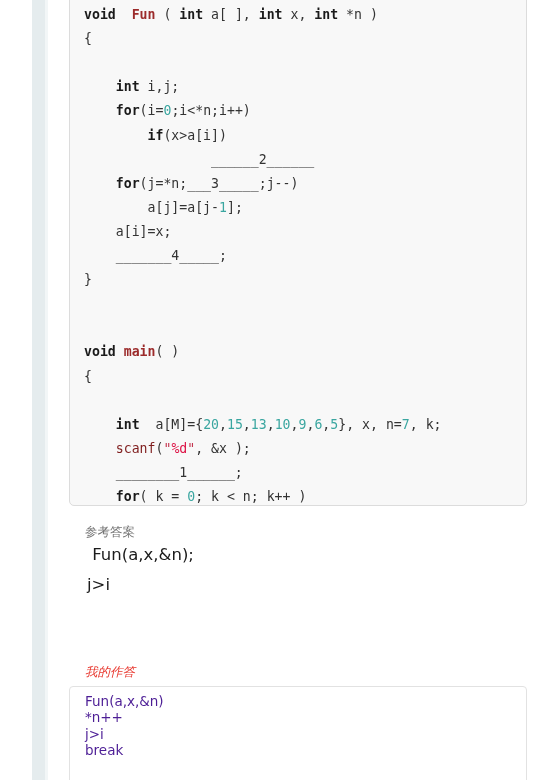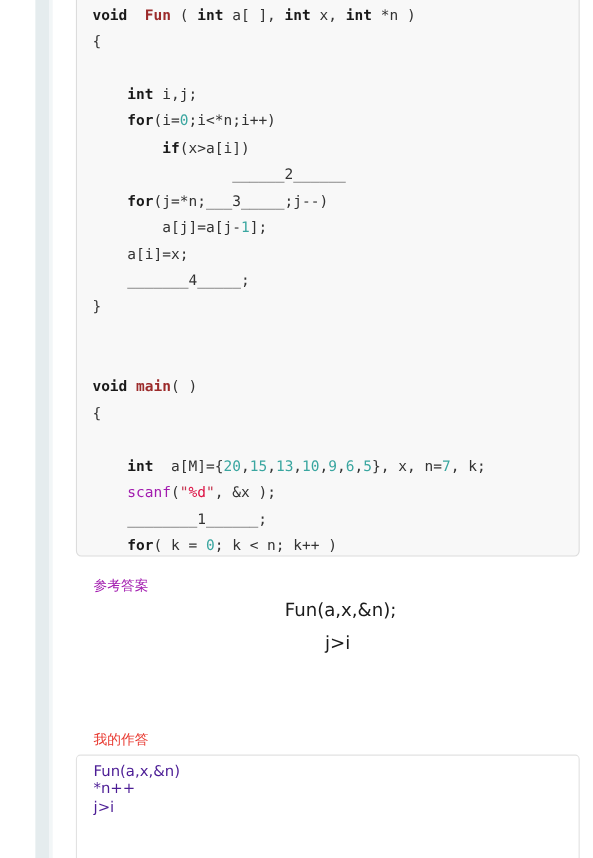--- a/index.html
+++ b/index.html
@@ -91,56 +91,56 @@
     padding: 14px 10px 10px 14px;
     font-family: "DejaVu Sans Mono", "Liberation Mono", monospace;
     font-size: 13.2px;
     line-height: 24.1px;
     color: #222222;
     white-space: pre;
   }
   .cl { display: block; height: 24.1px; }
   .kw   { color: #1a1a1a; font-weight: bold; }
   .fnme { color: #9c2b2b; font-weight: bold; }
-  .fn   { color: #a21caf; }
+  .fn   { color: #7f1d1d; }
   .num  { color: #3aa6a0; }
   .str  { color: #c4354f; }
   .pct  { color: #d14; }
   .pln  { color: #333333; }
 
   
   #ref-heading {
     position: absolute;
     left: 37px;
     top: 524px;
     font-size: 12.5px;
-    color: #a21caf;
+    color: #737373;
     font-family: "DejaVu Sans", sans-serif;
     white-space: nowrap;
   }
   #ref-body {
     position: absolute;
     left: 39px;
     top: 540px;
     width: 440px;
     font-size: 16.5px;
     line-height: 30px;
     color: #1b1b1b;
     font-family: "DejaVu Sans", sans-serif;
     white-space: pre;
-    text-align: center;
   }
   #my-heading {
     position: absolute;
     left: 37px;
     top: 664px;
     font-size: 12.5px;
     color: #e8382f;
     font-family: "DejaVu Sans", sans-serif;
     white-space: nowrap;
+    font-style: italic;
   }
   #my-panel {
     position: absolute;
     left: 21px;
     top: 686px;
     width: 458px;
     height: 140px;
     background: #ffffff;
     border: 1px solid #e2e2e2;
     border-radius: 4px;
@@ -170,21 +170,21 @@
 
     <div id="code-panel">
       <div id="code-lines"><span class="cl"><span></span></span><span class="cl"><span></span><span class="kw">void</span><span class="pln">  </span><span class="fnme">Fun</span><span class="pln"> ( </span><span class="kw">int</span><span class="pln"> a[ ], </span><span class="kw">int</span><span class="pln"> x, </span><span class="kw">int</span><span class="pln"> *n )</span></span><span class="cl"><span></span><span class="pln">{</span></span><span class="cl"><span></span><span class="pln"></span>​</span><span class="cl"><span>    </span><span class="kw">int</span><span class="pln"> i,j;</span></span><span class="cl"><span>    </span><span class="kw">for</span><span class="pln">(i=</span><span class="num">0</span><span class="pln">;i&lt;*n;i++)</span></span><span class="cl"><span>        </span><span class="kw">if</span><span class="pln">(x&gt;a[i])</span></span><span class="cl"><span>                </span><span class="pln">______2______</span></span><span class="cl"><span>    </span><span class="kw">for</span><span class="pln">(j=*n;___3_____;j--)</span></span><span class="cl"><span>        </span><span class="pln">a[j]=a[j-</span><span class="num">1</span><span class="pln">];</span></span><span class="cl"><span>    </span><span class="pln">a[i]=x;</span></span><span class="cl"><span>    </span><span class="pln">_______4_____;</span></span><span class="cl"><span></span><span class="pln">}</span></span><span class="cl"><span></span><span class="pln"></span>​</span><span class="cl"><span></span><span class="pln"></span>​</span><span class="cl"><span></span><span class="kw">void</span><span class="pln"> </span><span class="fnme">main</span><span class="pln">( )</span></span><span class="cl"><span></span><span class="pln">{</span></span><span class="cl"><span></span><span class="pln"></span>​</span><span class="cl"><span>    </span><span class="kw">int</span><span class="pln">  a[M]={</span><span class="num">20</span><span class="pln">,</span><span class="num">15</span><span class="pln">,</span><span class="num">13</span><span class="pln">,</span><span class="num">10</span><span class="pln">,</span><span class="num">9</span><span class="pln">,</span><span class="num">6</span><span class="pln">,</span><span class="num">5</span><span class="pln">}, x, n=</span><span class="num">7</span><span class="pln">, k;</span></span><span class="cl"><span>    </span><span class="fn">scanf</span><span class="pln">(</span><span class="str">"</span><span class="pct">%d</span><span class="str">"</span><span class="pln">, &amp;x );</span></span><span class="cl"><span>    </span><span class="pln">________1______;</span></span><span class="cl"><span>    </span><span class="kw">for</span><span class="pln">( k = </span><span class="num">0</span><span class="pln">; k &lt; n; k++ )</span></span></div>
     </div>
 
     <div id="ref-heading">参考答案</div>
     <div id="ref-body"><div> Fun(a,x,&amp;n);</div><div>j&gt;i</div></div>
 
     <div id="my-heading">我的作答</div>
     <div id="my-panel"></div>
-    <div id="my-body"><div>Fun(a,x,&amp;n)</div><div>*n++</div><div>j&gt;i</div></div>
+    <div id="my-body"><div>Fun(a,x,&amp;n)</div><div>*n++</div><div>j&gt;i</div><div>break</div></div>
 
   </div>
 
   <div id="scrollbar-track">
     <div id="scrollbar-thumb"></div>
   </div>
   <div id="scrollbar-corner"></div>
 
 </div>
 

